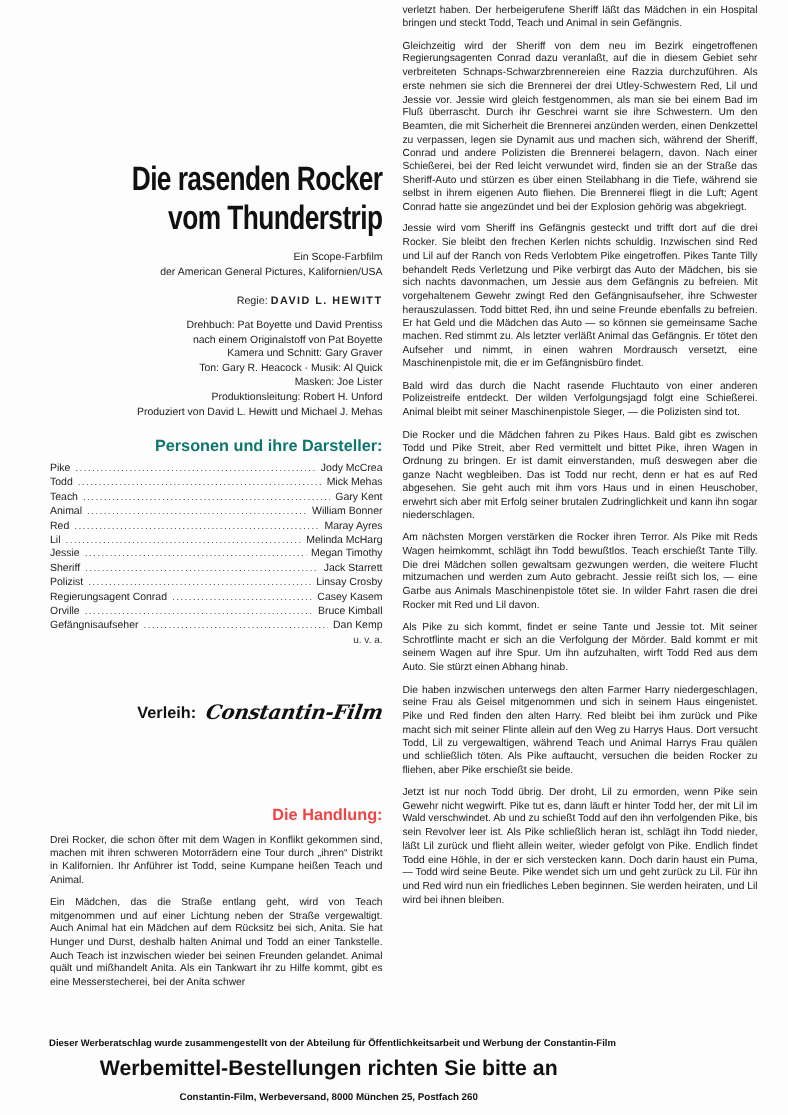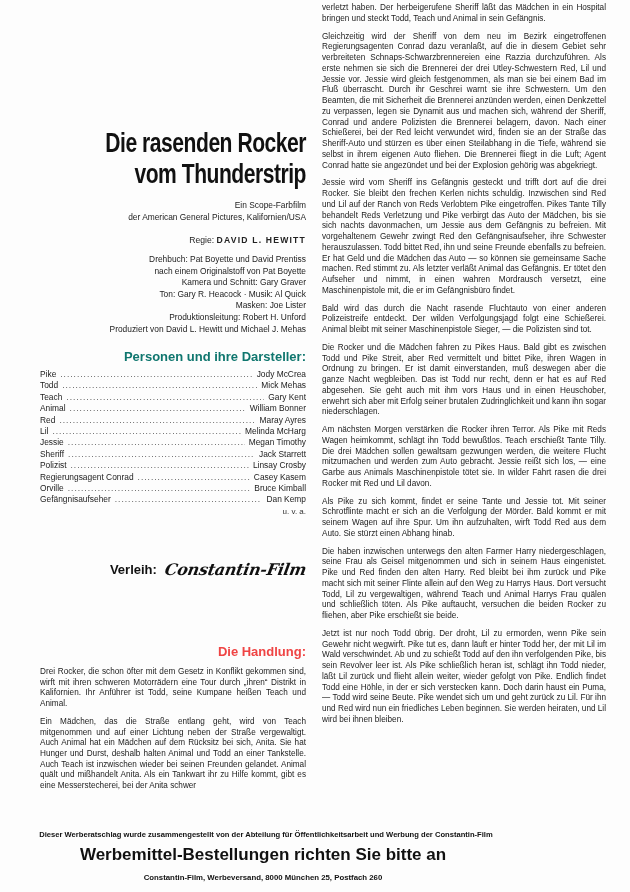--- a/index.html
+++ b/index.html
@@ -137,21 +137,21 @@
     </div>
 
     <div class="verleih">
       <span class="lbl">Verleih:</span>
       <span class="logo">Constantin-Film</span>
     </div>
 
     <div class="plot-heading">Die Handlung:</div>
 
     <div class="plot-left">
-      <p>Drei Rocker, die schon öfter mit dem Gesetz in Konflikt gekommen sind, wirft mit ihren schweren Motorrädern eine Tour durch „ihren“ Distrikt in Kalifornien. Ihr Anführer ist Todd, seine Kumpane heißen Teach und Animal.</p>
+      <p>Drei Rocker, die schon öfter mit dem Wagen in Konflikt gekommen sind, machen mit ihren schweren Motorrädern eine Tour durch „ihren“ Distrikt in Kalifornien. Ihr Anführer ist Todd, seine Kumpane heißen Teach und Animal.</p>
       <p>Ein Mädchen, das die Straße entlang geht, wird von Teach mitgenommen und auf einer Lichtung neben der Straße vergewaltigt. Auch Animal hat ein Mädchen auf dem Rücksitz bei sich, Anita. Sie hat Hunger und Durst, deshalb halten Animal und Todd an einer Tankstelle. Auch Teach ist inzwischen wieder bei seinen Freunden gelandet. Animal quält und mißhandelt Anita. Als ein Tankwart ihr zu Hilfe kommt, gibt es eine Messerstecherei, bei der Anita schwer</p>
     </div>
   </div>
 
   <div class="plot-right">
     <p>verletzt haben. Der herbeigerufene Sheriff läßt das Mädchen in ein Hospital bringen und steckt Todd, Teach und Animal in sein Gefängnis.</p>
     <p>Gleichzeitig wird der Sheriff von dem neu im Bezirk eingetroffenen Regierungsagenten Conrad dazu veranlaßt, auf die in diesem Gebiet sehr verbreiteten Schnaps-Schwarzbrennereien eine Razzia durchzuführen. Als erste nehmen sie sich die Brennerei der drei Utley-Schwestern Red, Lil und Jessie vor. Jessie wird gleich festgenommen, als man sie bei einem Bad im Fluß überrascht. Durch ihr Geschrei warnt sie ihre Schwestern. Um den Beamten, die mit Sicherheit die Brennerei anzünden werden, einen Denkzettel zu verpassen, legen sie Dynamit aus und machen sich, während der Sheriff, Conrad und andere Polizisten die Brennerei belagern, davon. Nach einer Schießerei, bei der Red leicht verwundet wird, finden sie an der Straße das Sheriff-Auto und stürzen es über einen Steilabhang in die Tiefe, während sie selbst in ihrem eigenen Auto fliehen. Die Brennerei fliegt in die Luft; Agent Conrad hatte sie angezündet und bei der Explosion gehörig was abgekriegt.</p>
     <p>Jessie wird vom Sheriff ins Gefängnis gesteckt und trifft dort auf die drei Rocker. Sie bleibt den frechen Kerlen nichts schuldig. Inzwischen sind Red und Lil auf der Ranch von Reds Verlobtem Pike eingetroffen. Pikes Tante Tilly behandelt Reds Verletzung und Pike verbirgt das Auto der Mädchen, bis sie sich nachts davonmachen, um Jessie aus dem Gefängnis zu befreien. Mit vorgehaltenem Gewehr zwingt Red den Gefängnisaufseher, ihre Schwester herauszulassen. Todd bittet Red, ihn und seine Freunde ebenfalls zu befreien. Er hat Geld und die Mädchen das Auto — so können sie gemeinsame Sache machen. Red stimmt zu. Als letzter verläßt Animal das Gefängnis. Er tötet den Aufseher und nimmt, in einen wahren Mordrausch versetzt, eine Maschinenpistole mit, die er im Gefängnisbüro findet.</p>
     <p>Bald wird das durch die Nacht rasende Fluchtauto von einer anderen Polizeistreife entdeckt. Der wilden Verfolgungsjagd folgt eine Schießerei. Animal bleibt mit seiner Maschinenpistole Sieger, — die Polizisten sind tot.</p>
     <p>Die Rocker und die Mädchen fahren zu Pikes Haus. Bald gibt es zwischen Todd und Pike Streit, aber Red vermittelt und bittet Pike, ihren Wagen in Ordnung zu bringen. Er ist damit einverstanden, muß deswegen aber die ganze Nacht wegbleiben. Das ist Todd nur recht, denn er hat es auf Red abgesehen. Sie geht auch mit ihm vors Haus und in einen Heuschober, erwehrt sich aber mit Erfolg seiner brutalen Zudringlichkeit und kann ihn sogar niederschlagen.</p>

